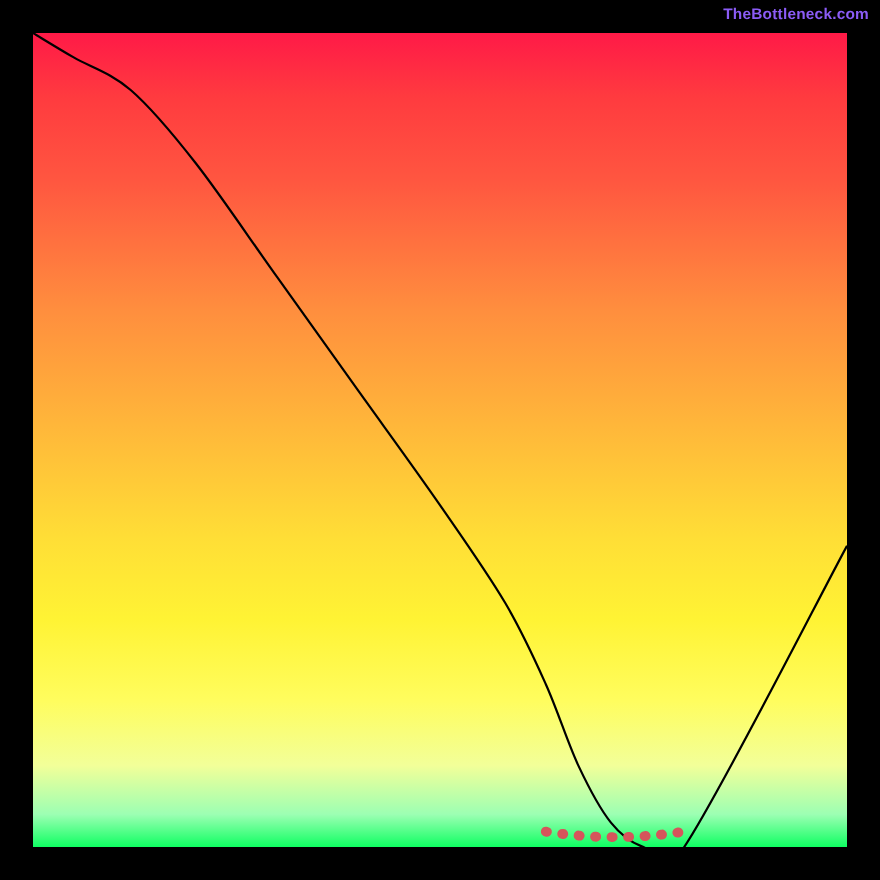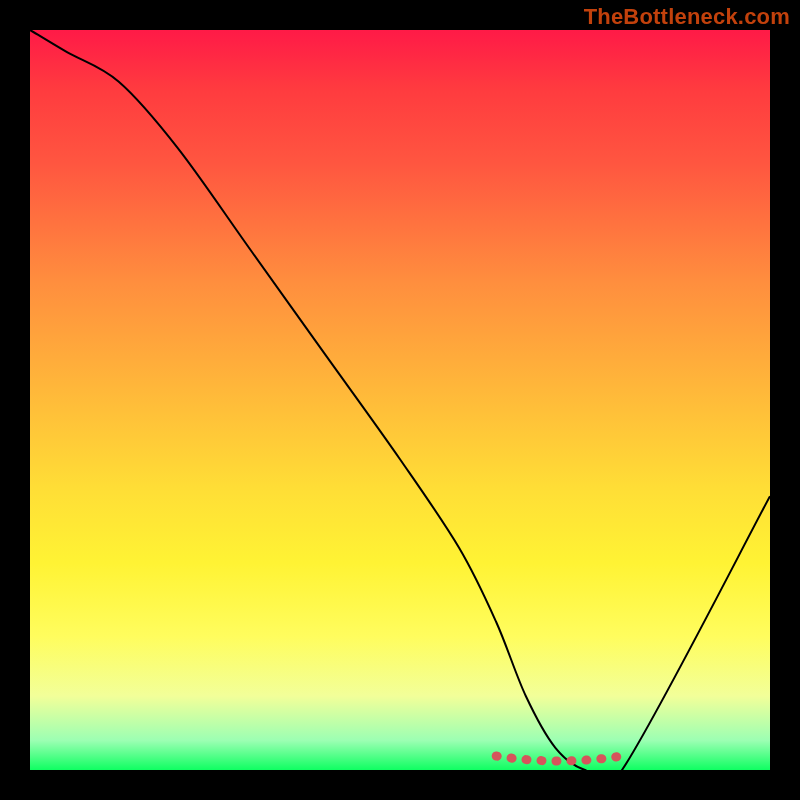--- a/index.html
+++ b/index.html
@@ -14,22 +14,22 @@
   .frame {
     position: relative;
     width: 800px;
     height: 800px;
     background: #000;
   }
   .watermark {
     position: absolute;
     top: 4px;
     right: 10px;
-    color: #c2410c;
-    font-size: 22px;
+    color: #8b5cf6;
+    font-size: 14px;
     font-weight: 600;
     letter-spacing: 0.2px;
     z-index: 5;
   }
   .plot-area {
     position: absolute;
     left: 30px;
     top: 30px;
     width: 740px;
     height: 740px;

